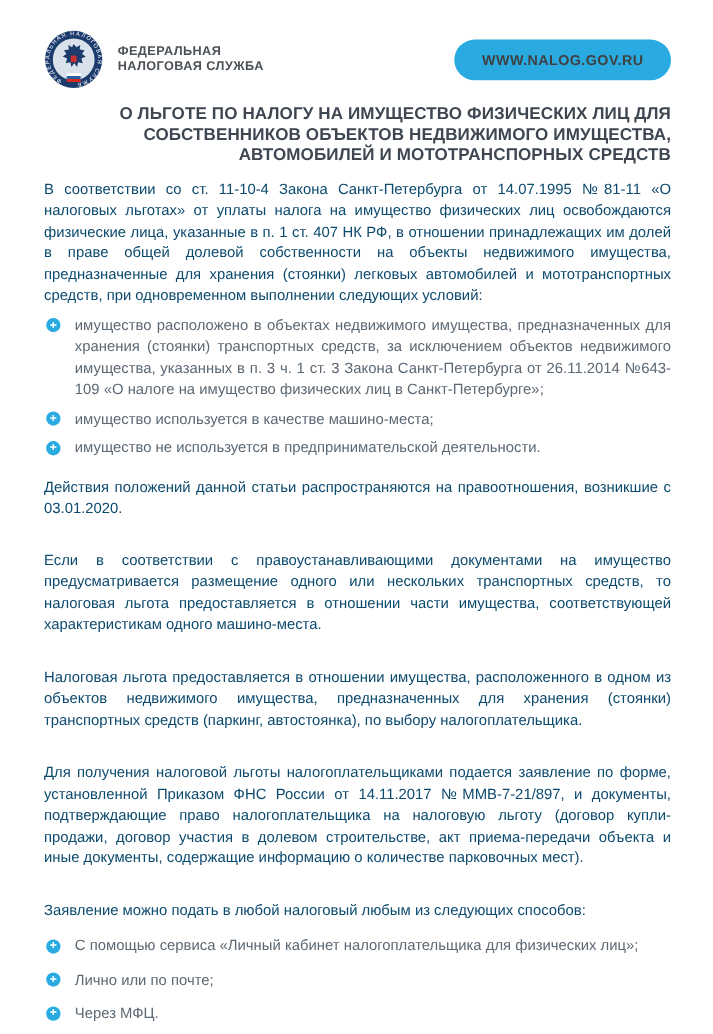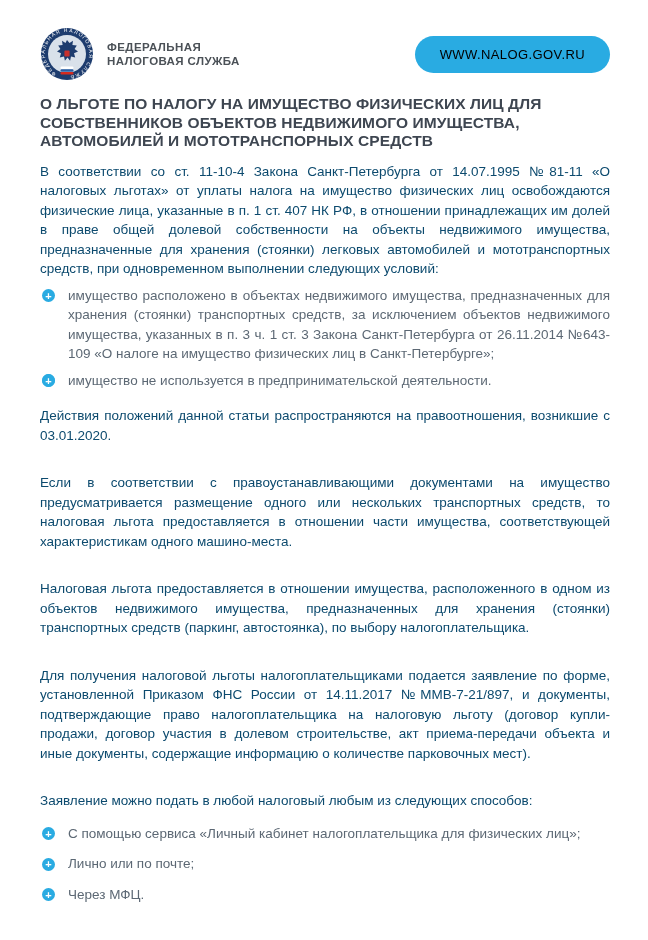--- a/index.html
+++ b/index.html
@@ -17,30 +17,30 @@
   
   .header { display: flex; align-items: center; }
   .logo { width: 54px; height: 54px; flex: 0 0 auto; }
   .org-name {
     margin-left: 13px;
     font-size: 11.5px; font-weight: bold; letter-spacing: 0.4px;
     color: #4b5157; line-height: 14.5px; text-transform: uppercase;
   }
   .site-btn {
     margin-left: auto;
-    background: #29abe2; color: #000000;
+    background: #29abe2; color: #404040;
     border: none; border-radius: 19px;
     height: 37px; padding: 0 25px;
-    font-family: inherit; font-size: 13px; font-weight: normal; letter-spacing: 0.4px;
+    font-family: inherit; font-size: 13px; font-weight: bold; letter-spacing: 0.4px;
     display: flex; align-items: center; cursor: pointer;
   }
 
   
   .doc-title {
-    margin-top: 14px; text-align: left;
+    margin-top: 14px; text-align: right;
     font-size: 15.5px; font-weight: bold; line-height: 18.5px;
     color: #3e4651; letter-spacing: 0.1px;
   }
   .doc-title span { display: block; }
 
   
   .para {
     margin-top: 16px;
     font-size: 13.5px; line-height: 19.5px;
     text-align: justify; color: #0c4a6e;
@@ -101,20 +101,21 @@
 
   <p class="para first">В соответствии со ст. 11-10-4 Закона Санкт-Петербурга от 14.07.1995 №81-11 «О налоговых льготах» от уплаты налога на имущество физических лиц освобождаются физические лица, указанные в п. 1 ст. 407 НК РФ, в отношении принадлежащих им долей в праве общей долевой собственности на объекты недвижимого имущества, предназначенные для хранения (стоянки) легковых автомобилей и мототранспортных средств, при одновременном выполнении следующих условий:</p>
 
   <ul class="bullets">
     <li>
       <span class="plus-bullet">+</span>
       <span>имущество расположено в объектах недвижимого имущества, предназначенных для хранения (стоянки) транспортных средств, за исключением объектов недвижимого имущества, указанных в п. 3 ч. 1 ст. 3 Закона Санкт-Петербурга от 26.11.2014 №643-109 «О налоге на имущество физических лиц в Санкт-Петербурге»;</span>
     </li>
     <li>
       <span class="plus-bullet">+</span>
+      <span>имущество используется в качестве машино-места;</span>
     </li>
     <li>
       <span class="plus-bullet">+</span>
       <span>имущество не используется в предпринимательской деятельности.</span>
     </li>
   </ul>
 
   <p class="para">Действия положений данной статьи распространяются на правоотношения, возникшие с 03.01.2020.</p>
   <p class="para gap-lg">Если в соответствии с правоустанавливающими документами на имущество предусматривается размещение одного или нескольких транспортных средств, то налоговая льгота предоставляется в отношении части имущества, соответствующей характеристикам одного машино-места.</p>
   <p class="para gap-lg">Налоговая льгота предоставляется в отношении имущества, расположенного в одном из объектов недвижимого имущества, предназначенных для хранения (стоянки) транспортных средств (паркинг, автостоянка), по выбору налогоплательщика.</p>

